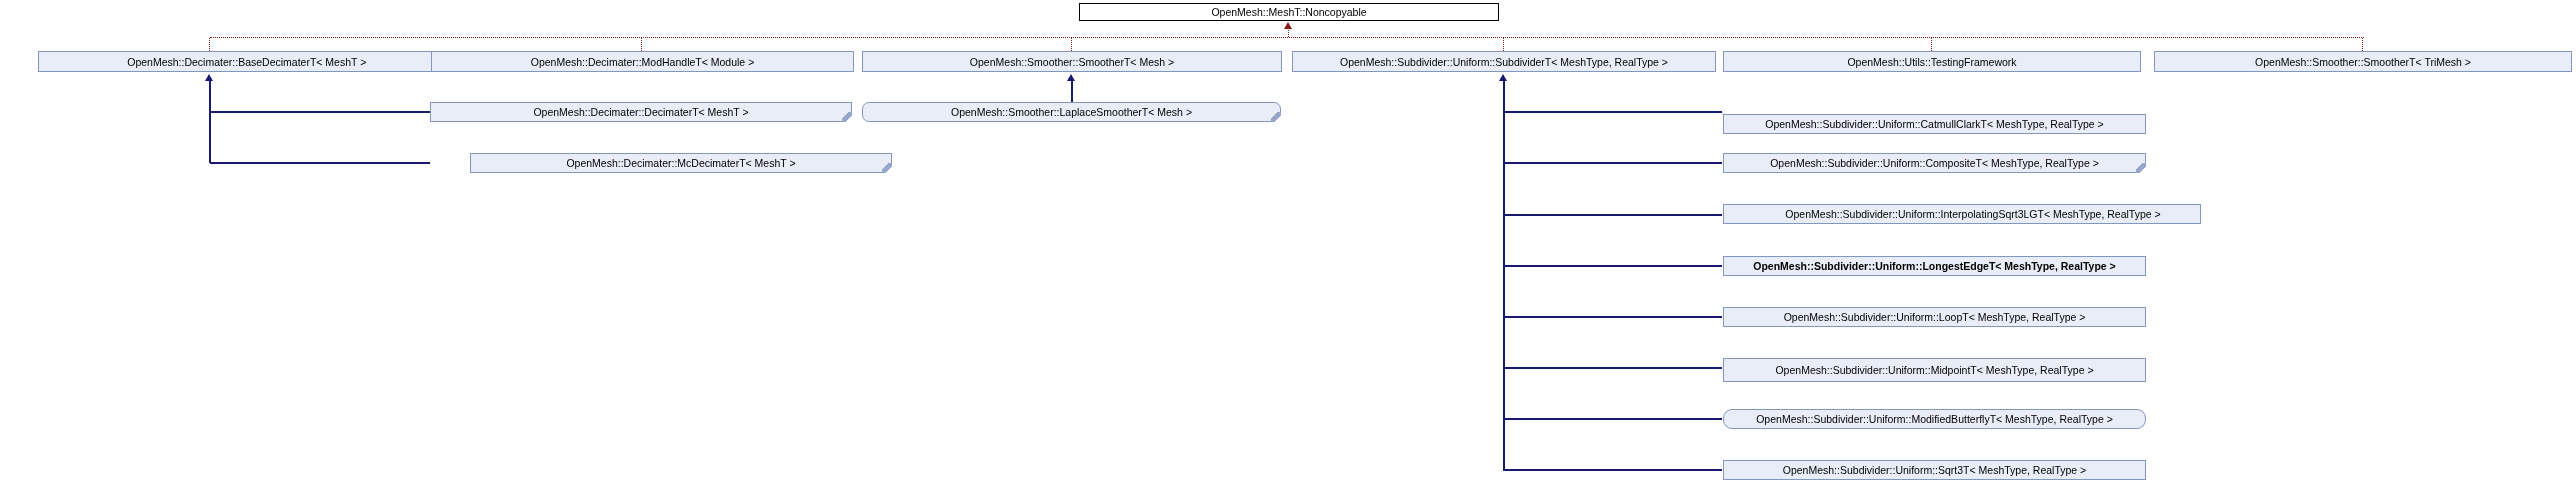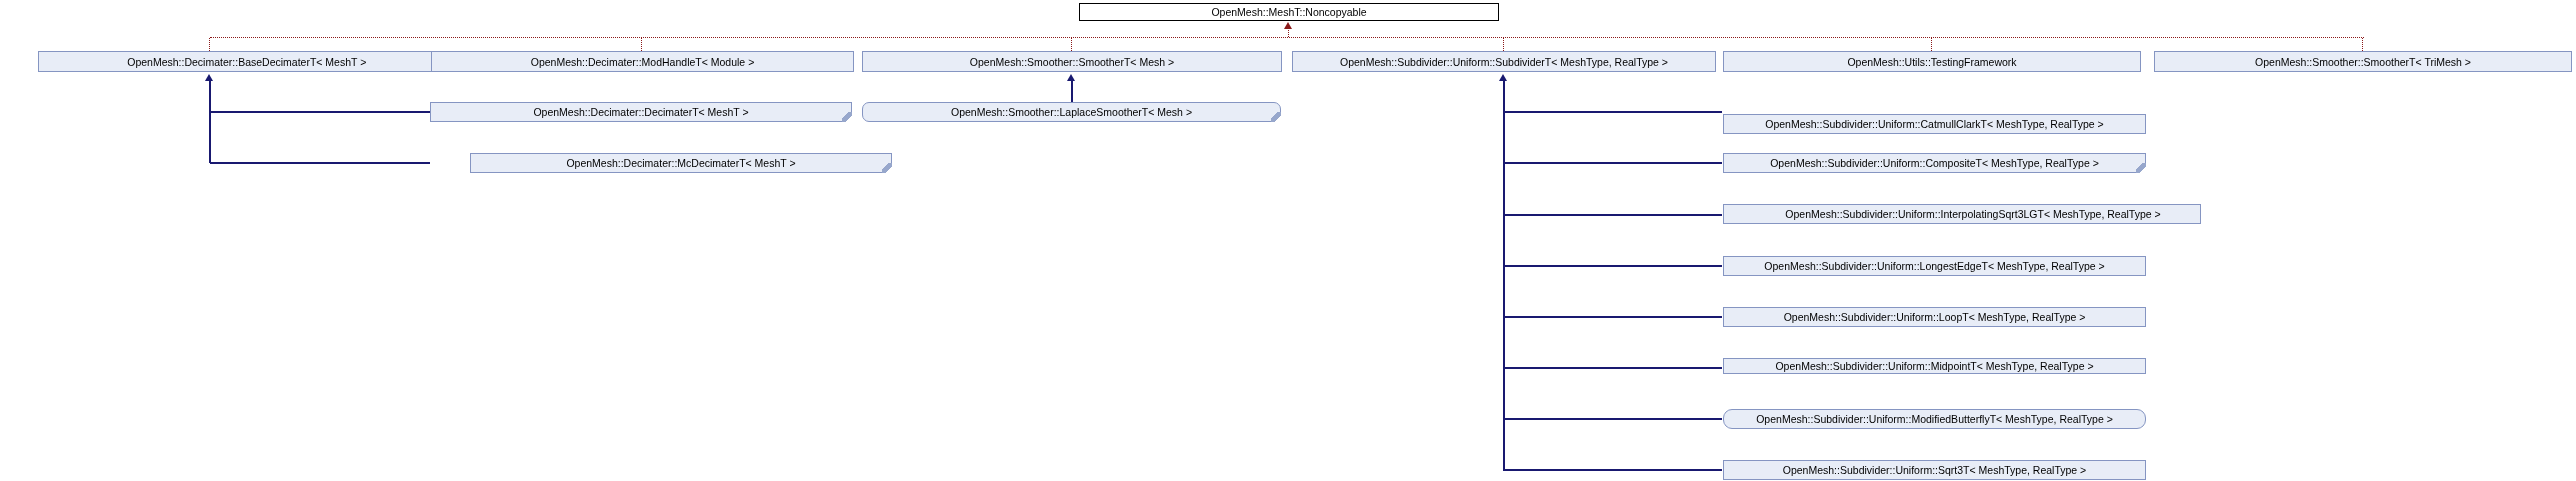--- a/index.html
+++ b/index.html
@@ -106,27 +106,27 @@
   <div class="node" style="left:1723px;top:114px;width:423px;height:20px;">
     <span class="lbl">OpenMesh::Subdivider::Uniform::CatmullClarkT&lt; MeshType, RealType &gt;</span>
   </div>
   <div class="node" style="left:1723px;top:153px;width:423px;height:20px;">
     <span class="lbl">OpenMesh::Subdivider::Uniform::CompositeT&lt; MeshType, RealType &gt;</span>
     <span class="fold"></span>
   </div>
   <div class="node" style="left:1723px;top:204px;width:478px;height:20px;padding-left:22px;">
     <span class="lbl">OpenMesh::Subdivider::Uniform::InterpolatingSqrt3LGT&lt; MeshType, RealType &gt;</span>
   </div>
-  <div class="node" style="left:1723px;top:256px;width:423px;height:20px;">
+  <div class="node" style="left:1723px;top:256px;width:423px;height:20px;font-weight:bold;">
     <span class="lbl">OpenMesh::Subdivider::Uniform::LongestEdgeT&lt; MeshType, RealType &gt;</span>
   </div>
   <div class="node" style="left:1723px;top:307px;width:423px;height:20px;">
     <span class="lbl">OpenMesh::Subdivider::Uniform::LoopT&lt; MeshType, RealType &gt;</span>
   </div>
-  <div class="node" style="left:1723px;top:358px;width:423px;height:16px;">
+  <div class="node" style="left:1723px;top:358px;width:423px;height:24px;">
     <span class="lbl">OpenMesh::Subdivider::Uniform::MidpointT&lt; MeshType, RealType &gt;</span>
   </div>
   <div class="node" style="left:1723px;top:409px;width:423px;height:20px;border-radius:9px;">
     <span class="lbl">OpenMesh::Subdivider::Uniform::ModifiedButterflyT&lt; MeshType, RealType &gt;</span>
   </div>
   <div class="node" style="left:1723px;top:460px;width:423px;height:20px;">
     <span class="lbl">OpenMesh::Subdivider::Uniform::Sqrt3T&lt; MeshType, RealType &gt;</span>
   </div>
 
 </div>

